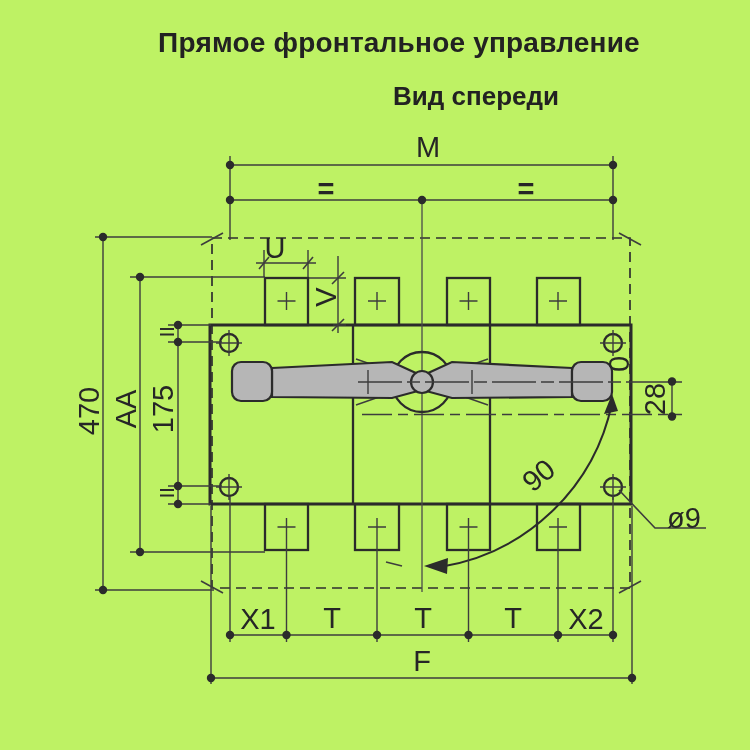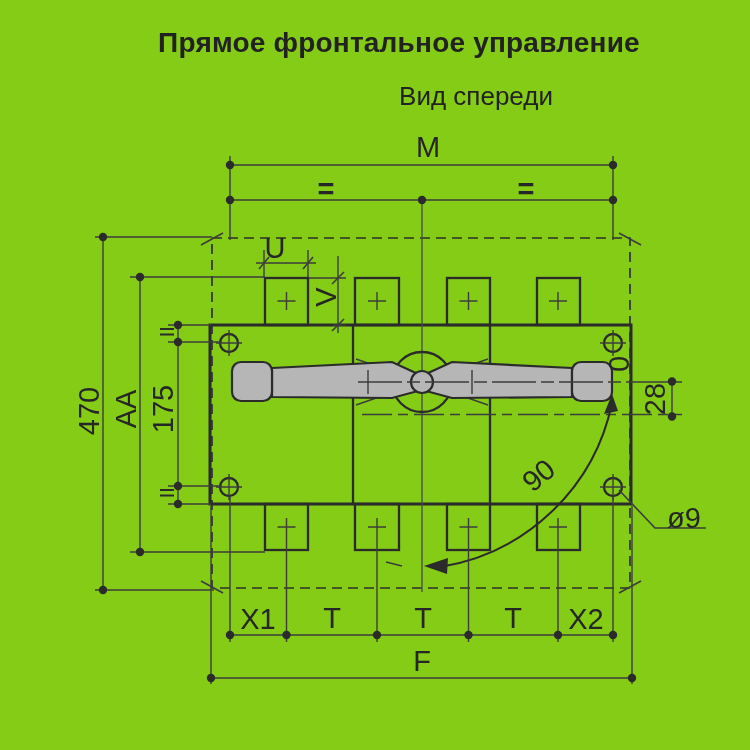--- a/index.html
+++ b/index.html
@@ -1,21 +1,21 @@
 <!DOCTYPE html>
 <html><head>
 <meta charset="utf-8">
 <style>
   html,body{margin:0;padding:0;}
-  .stage{position:relative;width:750px;height:750px;background:#84cc16;overflow:hidden;
+  .stage{position:relative;width:750px;height:750px;background:#bef264;overflow:hidden;
          font-family:"Liberation Sans",sans-serif;}
   .title{position:absolute;left:399px;top:27px;transform:translateX(-50%);
          font-size:28px;font-weight:bold;color:#222;white-space:nowrap;letter-spacing:0.2px;}
   .subtitle{position:absolute;left:476px;top:81px;transform:translateX(-50%);
-         font-size:26px;font-weight:normal;color:#222;white-space:nowrap;}
+         font-size:26px;font-weight:bold;color:#222;white-space:nowrap;}
   svg{position:absolute;left:0;top:0;}
   svg text{fill:#262626;font-size:29px;font-family:"Liberation Sans",sans-serif;}
   .thick{stroke:#2b2b2b;stroke-width:3;fill:none;}
   .med{stroke:#2b2b2b;stroke-width:2.3;fill:none;}
   .thin{stroke:#3d3d3d;stroke-width:1.4;fill:none;}
   .thin2{stroke:#3d3d3d;stroke-width:1.6;fill:none;}
   .cline{stroke:#4a4a4a;stroke-width:1.3;fill:none;}
   .dash{stroke:#2f2f2f;stroke-width:1.7;fill:none;stroke-dasharray:10 6;}
   .dot{fill:#2b2b2b;stroke:none;}
   .arrow{fill:#2b2b2b;stroke:none;}

